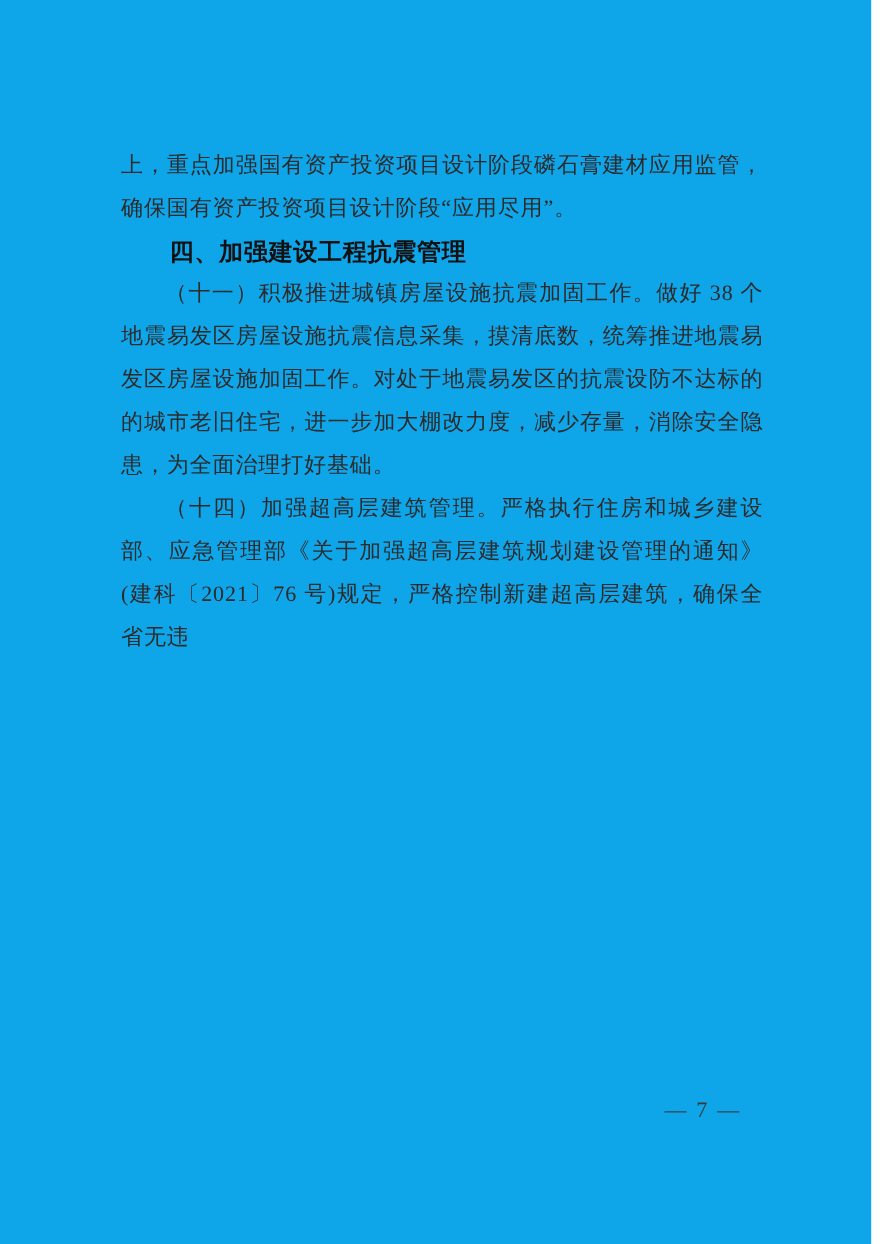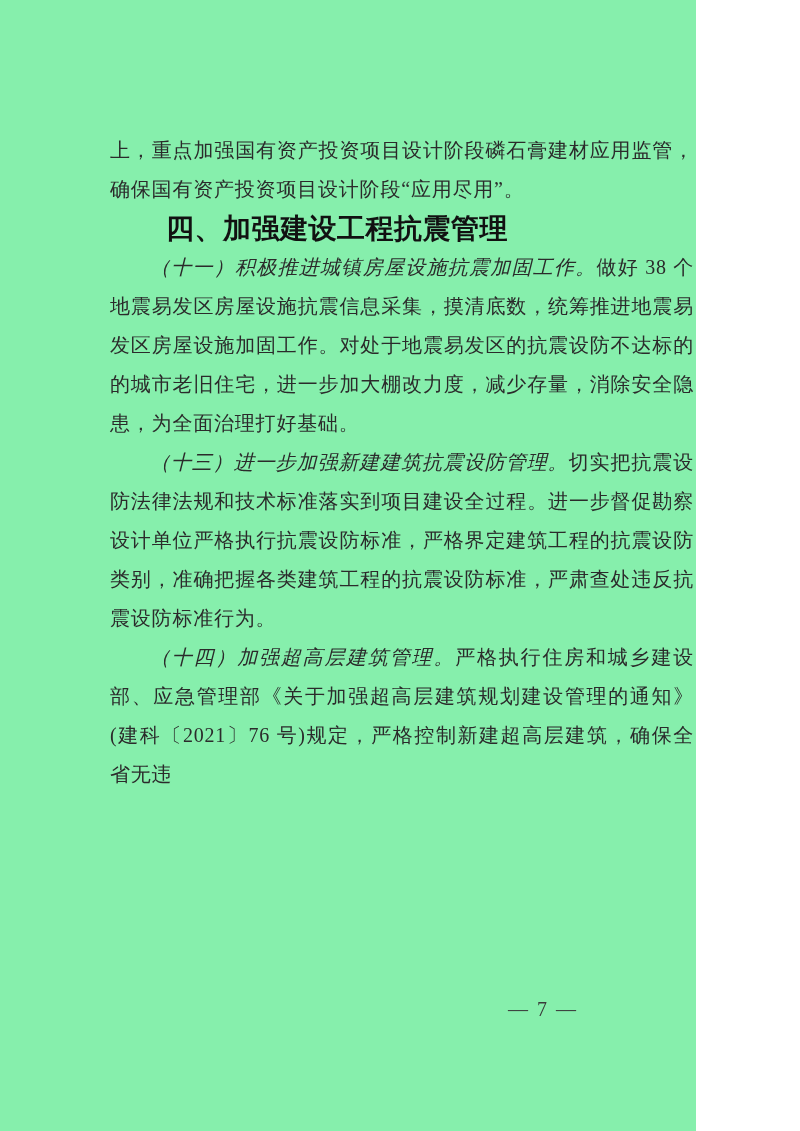--- a/index.html
+++ b/index.html
@@ -2,23 +2,23 @@
 <html><head>
 <meta charset="utf-8">
 <style>
   html, body {
     margin: 0;
     padding: 0;
     background: #ffffff;
   }
   .page {
     position: relative;
-    width: 696px;
+    width: 792px;
     height: 1131px;
-    background: #86efac;
+    background: #0ea5e9;
     overflow: hidden;
     font-family: "Liberation Serif", "DejaVu Serif", serif;
     color: #2b2b2b;
   }
   .text-block {
     position: absolute;
     left: 110px;
     top: 131px;
     width: 584px;
     font-size: 20px;
@@ -33,29 +33,28 @@
     text-indent: 2em;
   }
   .para.no-indent {
     text-indent: 0;
   }
   .section-heading {
     margin: 0;
     text-indent: 2em;
     font-family: "Liberation Sans", "DejaVu Sans", sans-serif;
     font-weight: bold;
-    font-size: 28px;
+    font-size: 22px;
     line-height: 39px;
     letter-spacing: 0.5px;
     color: #111111;
     text-align: left;
   }
   .para-lead {
     
-    font-style: italic;
   }
   .para-body {
     font-style: normal;
   }
   .page-number {
     position: absolute;
     right: 118px;
     top: 998px;
     font-size: 20px;
     letter-spacing: 2px;
@@ -72,23 +71,20 @@
 
     <p class="para no-indent">上，重点加强国有资产投资项目设计阶段磷石膏建材应用监管，确保国有资产投资项目设计阶段“应用尽用”。</p>
 
     <p class="section-heading">四、加强建设工程抗震管理</p>
 
     <p class="para">
       <span class="para-lead">（十一）积极推进城镇房屋设施抗震加固工作。</span><span class="para-body">做好 38 个地震易发区房屋设施抗震信息采集，摸清底数，统筹推进地震易发区房屋设施加固工作。对处于地震易发区的抗震设防不达标的的城市老旧住宅，进一步加大棚改力度，减少存量，消除安全隐患，为全面治理打好基础。</span>
     </p>
 
 
-    <p class="para">
-      <span class="para-lead">（十三）进一步加强新建建筑抗震设防管理。</span><span class="para-body">切实把抗震设防法律法规和技术标准落实到项目建设全过程。进一步督促勘察设计单位严格执行抗震设防标准，严格界定建筑工程的抗震设防类别，准确把握各类建筑工程的抗震设防标准，严肃查处违反抗震设防标准行为。</span>
-    </p>
 
     <p class="para">
       <span class="para-lead">（十四）加强超高层建筑管理。</span><span class="para-body">严格执行住房和城乡建设部、应急管理部《关于加强超高层建筑规划建设管理的通知》(建科〔2021〕76 号)规定，严格控制新建超高层建筑，确保全省无违</span>
     </p>
 
   </div>
 
   <div class="page-number">— 7 —</div>
 
 </div>

